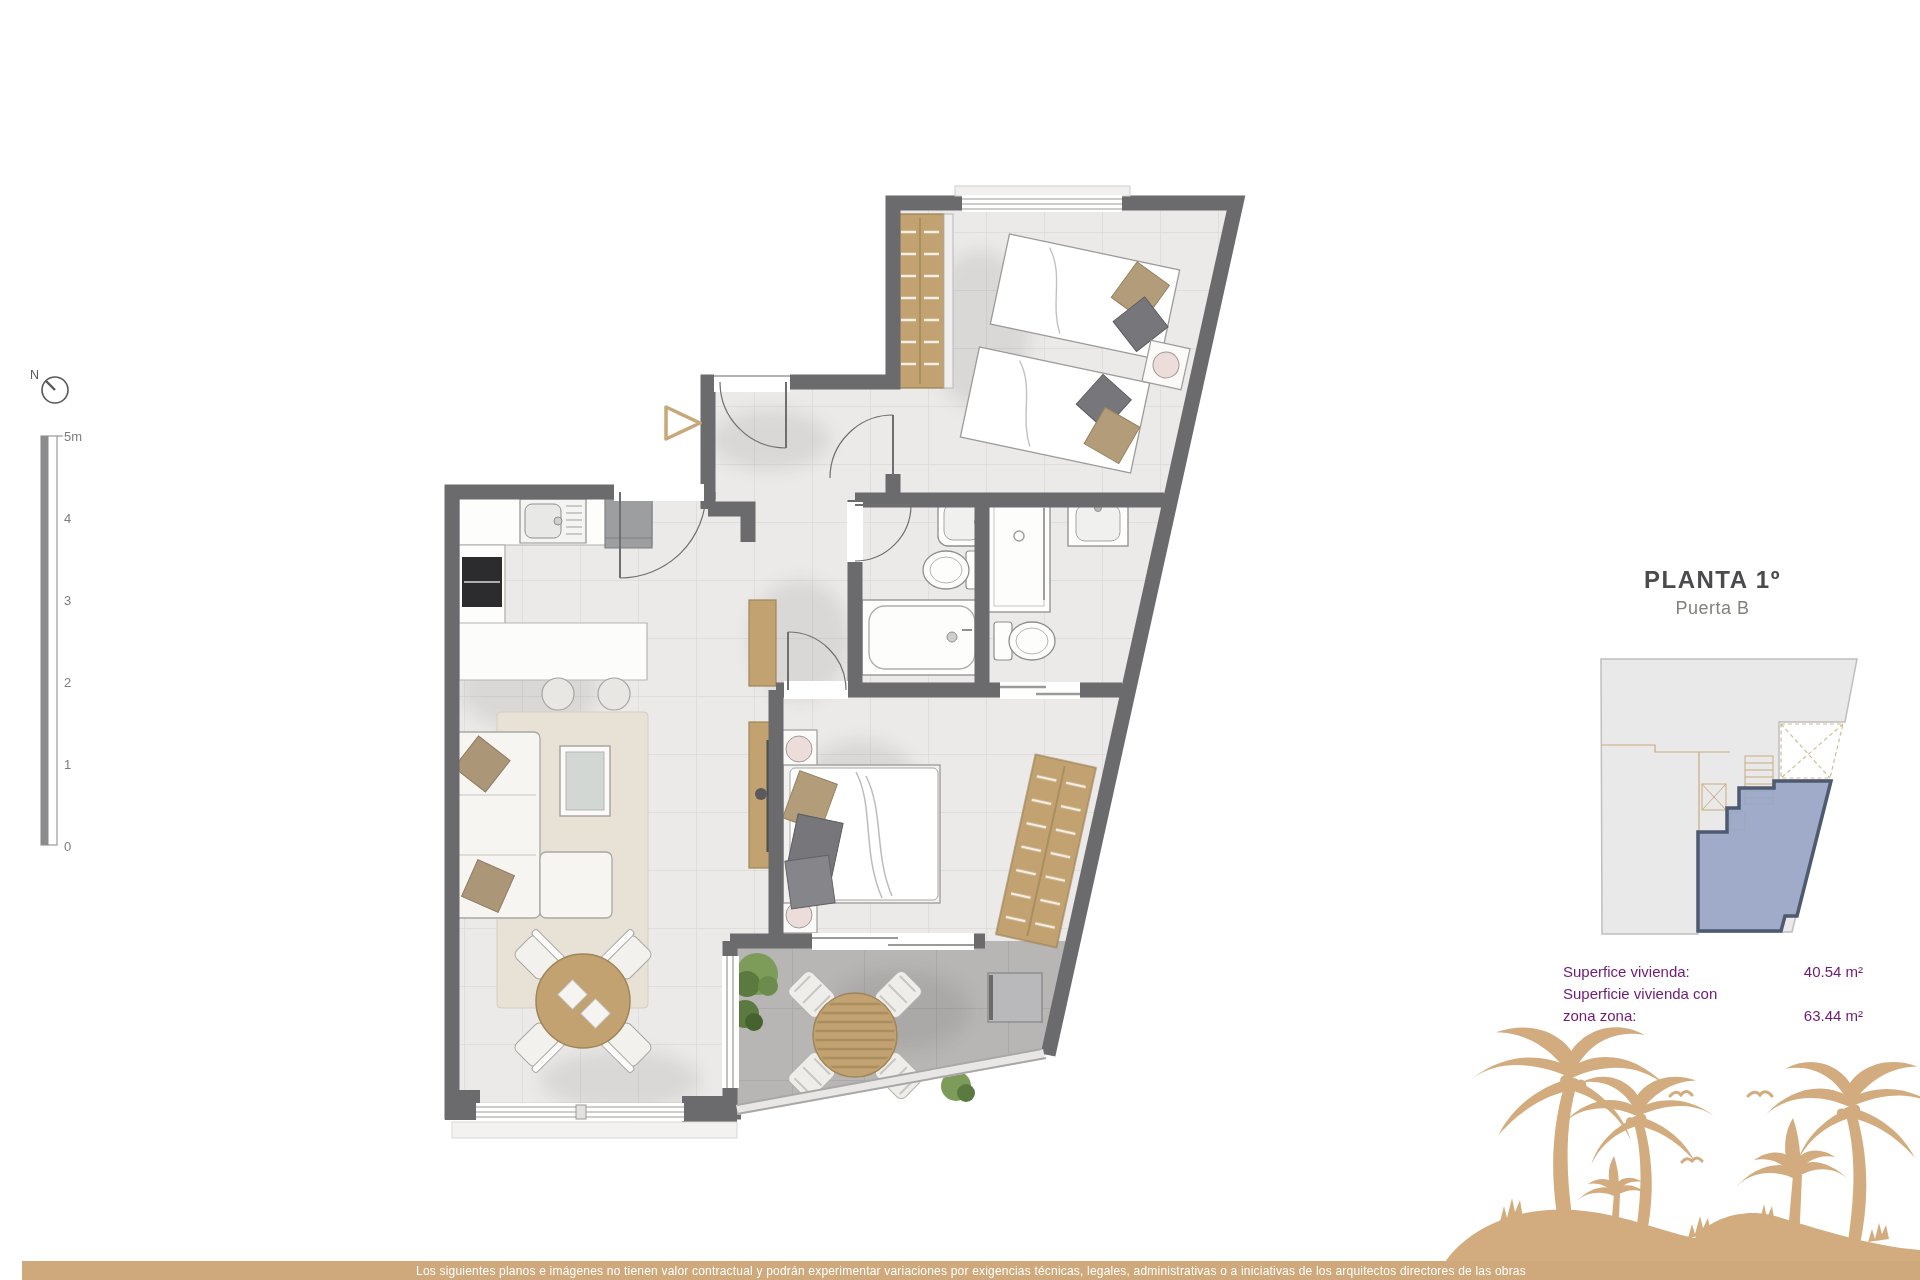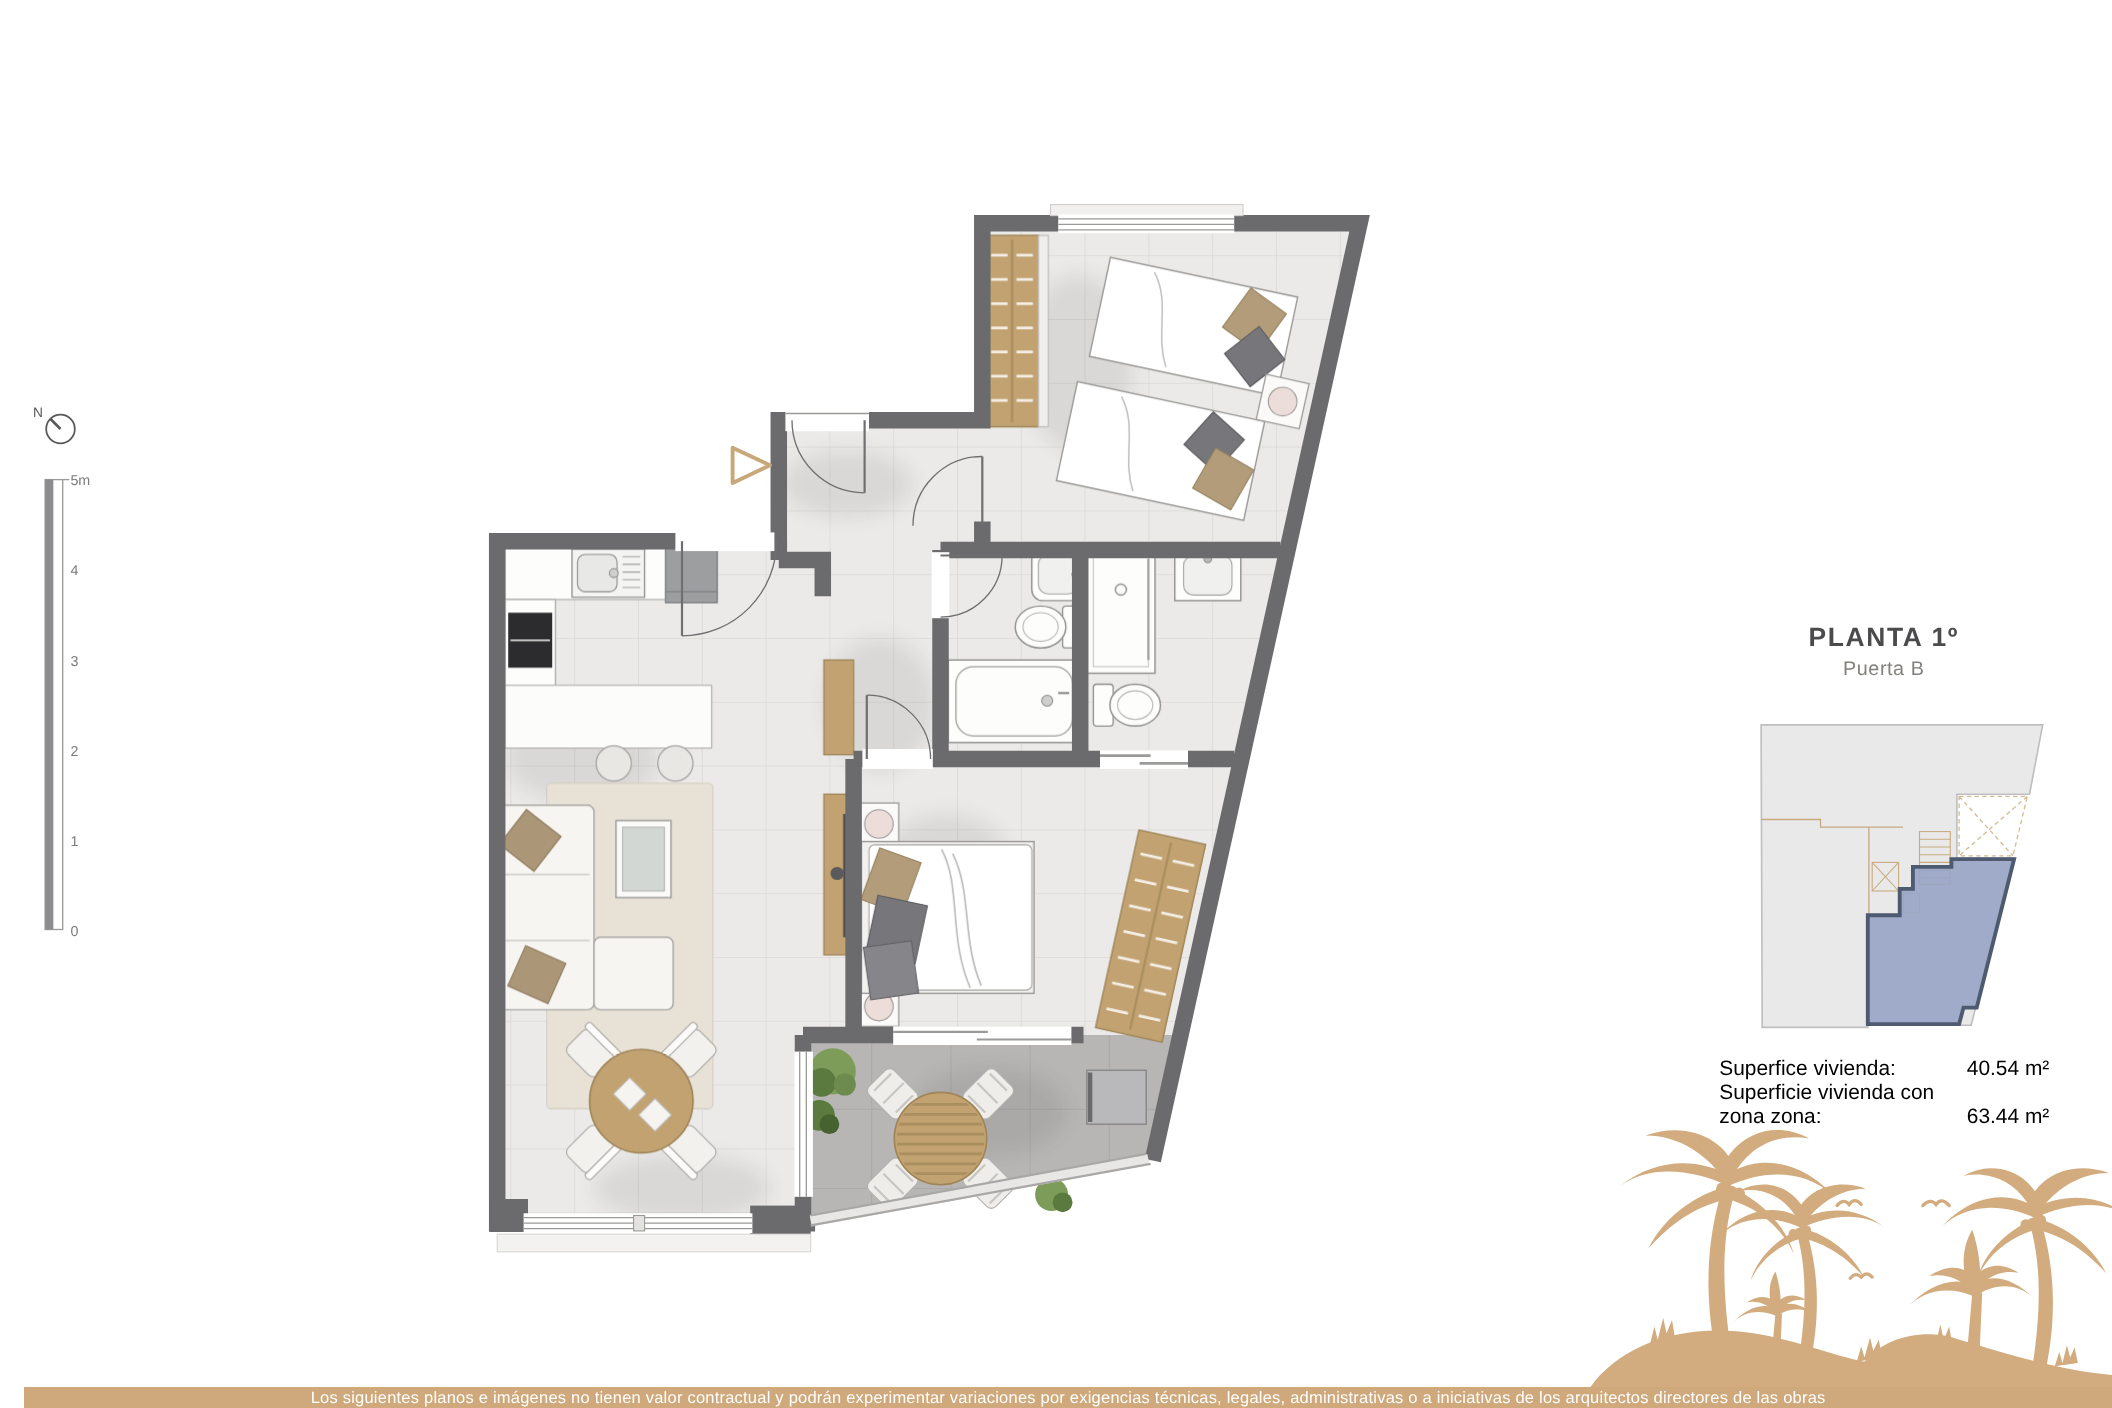--- a/index.html
+++ b/index.html
@@ -2,25 +2,25 @@
 <html><head>
 <meta charset="utf-8">
 <style>
   html,body{margin:0;padding:0;background:#ffffff;}
   .canvas{position:relative;width:1920px;height:1280px;background:#fff;overflow:hidden;
           font-family:"Liberation Sans",sans-serif;}
   svg{position:absolute;inset:0;}
   .title-block{position:absolute;left:1560px;top:566px;width:305px;text-align:center;}
   .title-block .floor{font-size:24px;font-weight:700;letter-spacing:1.5px;color:#4b4b4d;}
   .title-block .door{font-size:18px;color:#83817c;margin-top:4px;letter-spacing:.5px;}
-  .areas-block{position:absolute;left:1563px;top:961px;width:300px;color:#000000;font-size:19px;line-height:22px;}
+  .areas-block{position:absolute;left:1563px;top:961px;width:300px;color:#701a75;font-size:15px;line-height:22px;}
   .areas-block .row{display:flex;justify-content:space-between;}
   .footer-bar{position:absolute;left:22px;right:0;top:1261px;height:19px;background:#cfa97b;
               display:flex;align-items:center;justify-content:center;}
-  .footer-bar .disclaimer{color:#ffffff;font-size:15px;letter-spacing:.2px;white-space:nowrap;}
+  .footer-bar .disclaimer{color:#ffffff;font-size:12px;letter-spacing:.2px;white-space:nowrap;}
 </style>
 </head>
 <body>
 
 <div class="canvas">
 
 <svg width="1920" height="1280" viewBox="0 0 1920 1280">
   <defs>
     <pattern id="tiles" width="58" height="58" patternUnits="userSpaceOnUse">
       <rect width="58" height="58" fill="#ebeae8"></rect>

